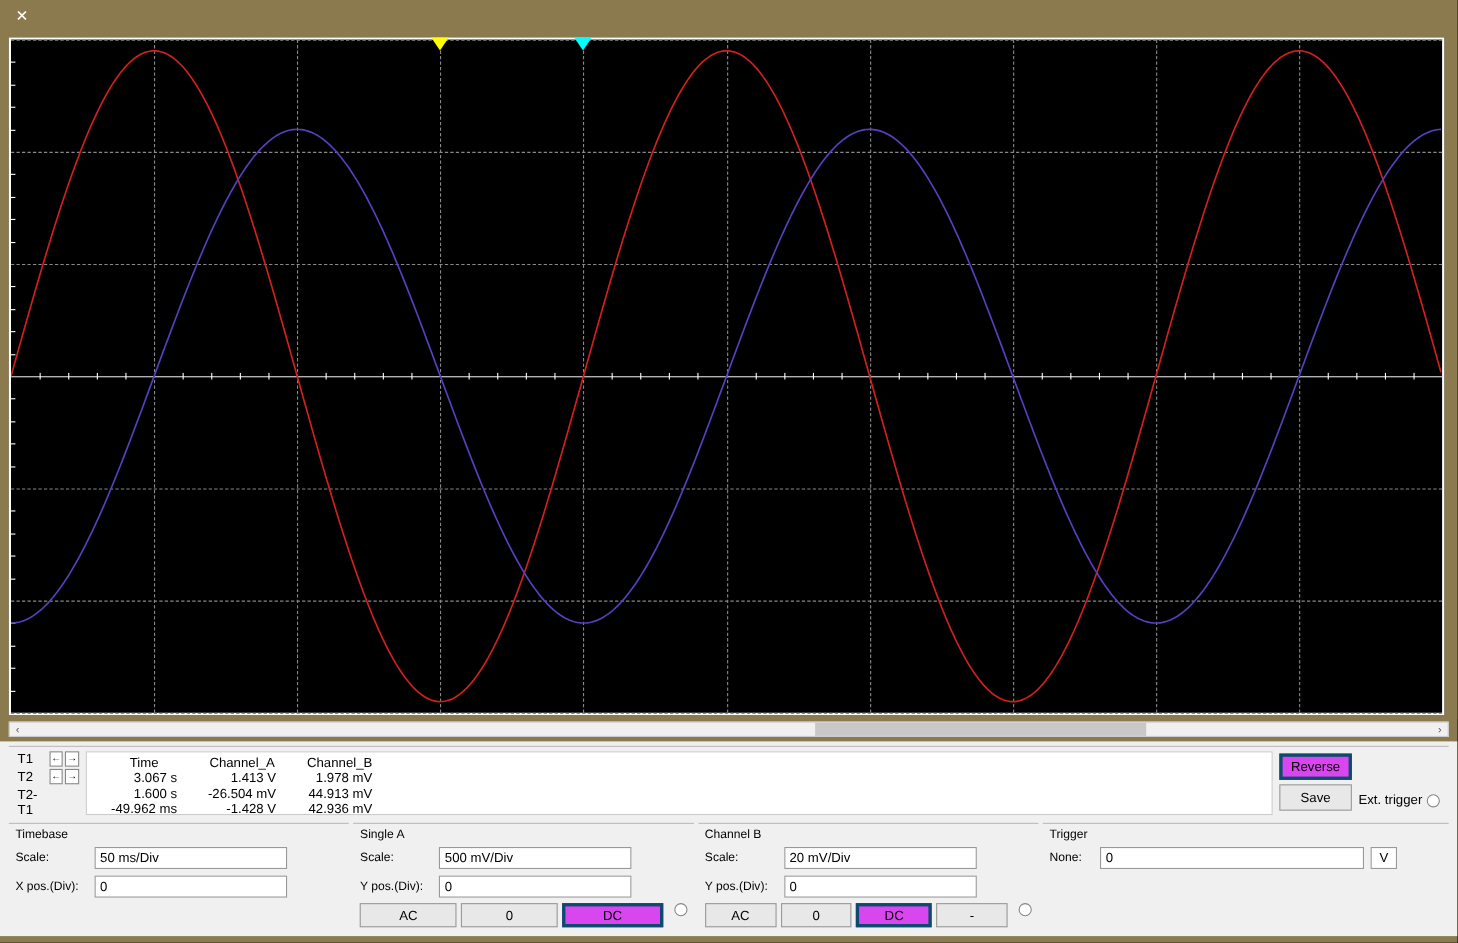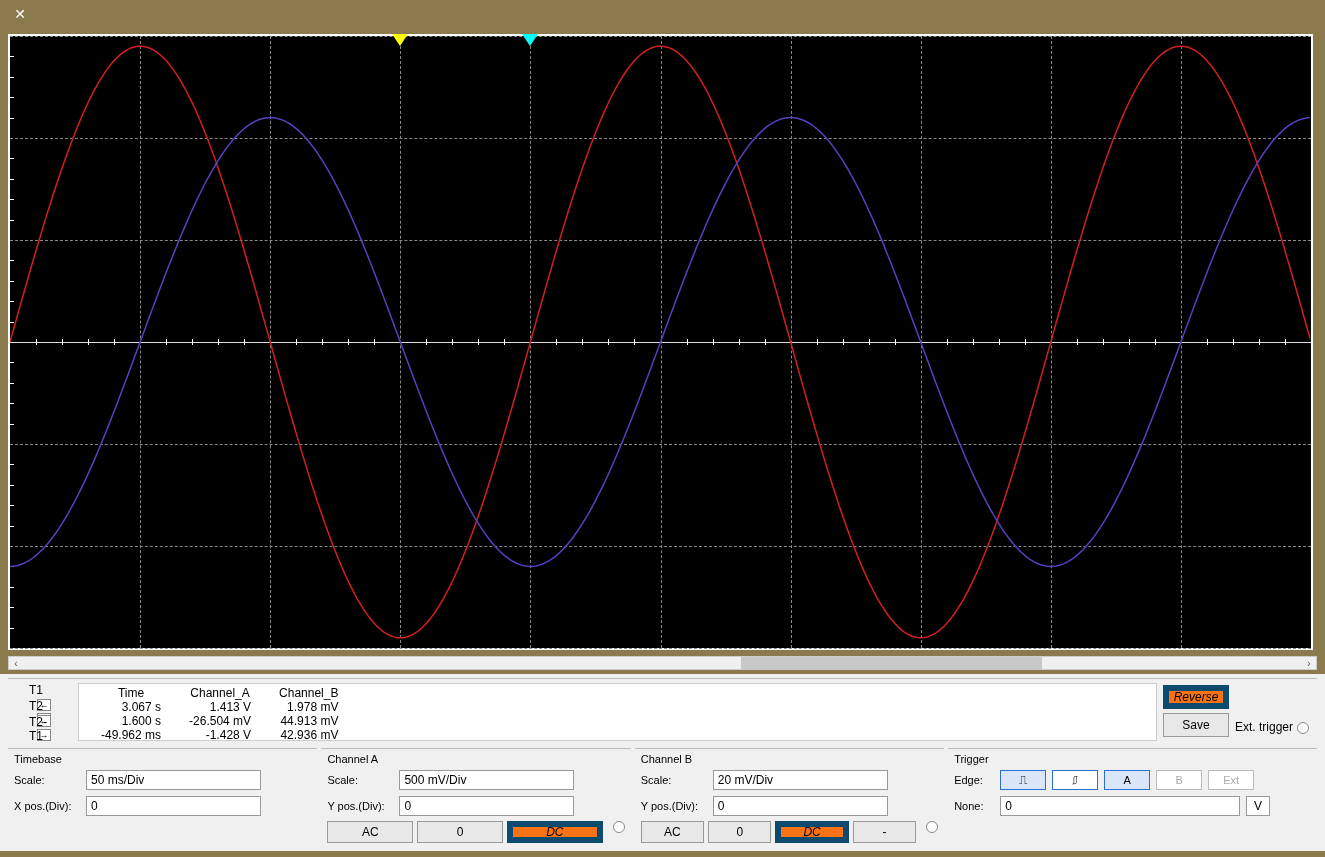--- a/index.html
+++ b/index.html
@@ -19,31 +19,31 @@
 .marker { position: absolute; top: -2px; width: 0; height: 0; border-left: 8px solid transparent; border-right: 8px solid transparent; }
 .marker1 { border-top: 12px solid #ffff00; }
 .marker2 { border-top: 12px solid #00ffff; }
 .wave { position: absolute; inset: 0; }
 .scrollbar { height: 14px; background: #f0f0f0; border: 1px solid #ccc; margin: 2px 8px 4px 8px; position: relative; }
 .scrollbar .thumb { position: absolute; top: 0; height: 12px; background: #c8c8c8; }
 .scrollbar .arrow { position: absolute; top: -1px; width: 14px; height: 14px; display: flex; align-items: center; justify-content: center; color: #555; font-size: 10px; }
 .panel { background: #f0f0f0; padding: 4px 8px 8px 8px; }
 .cursor-panel { border-top: 1px solid #bbb; display: flex; align-items: flex-start; gap: 6px; padding: 4px 8px; height: 66px; }
 .cursor-left { width: 56px; }
-.cursor-left .row { display: flex; align-items: center; height: 16px; gap: 2px; flex-direction: column; }
+.cursor-left .row { display: flex; height: 16px; gap: 2px; }
 .cursor-left .row span { width: 30px; }
 .mini-btn { width: 14px; height: 14px; border: 1px solid #888; background: #fff; font-size: 9px; line-height: 10px; text-align: center; cursor: pointer; }
 .cursor-table { border: 1px solid #ccc; background: #fff; padding: 2px 8px; flex: 1; height: 58px; }
 .cursor-table table { border-collapse: collapse; }
 .cursor-table td { padding: 0 14px; text-align: right; height: 13px; min-width: 80px; }
 .cursor-table td.hdr { text-align: center; }
 .side-buttons { display: flex; flex-direction: column; gap: 4px; padding-top: 2px; }
 .btn { min-width: 60px; height: 24px; background: #e8e8e8; border: 1px solid #999; cursor: pointer; display: flex; align-items: center; justify-content: center; }
 .btn.med { min-width: 54px; height: 22px; }
-.btn.active { border: 6px solid #0c4a6e; background: #f97316; font-style: italic; }
+.btn.active { border: 3px solid #0c4a6e; background: #d946ef; }
 .ext-trig { display: flex; align-items: flex-end; gap: 4px; font-size: 11px; }
 .radio { width: 12px; height: 12px; border: 1px solid #888; border-radius: 50%; background: #fff; display: inline-block; }
 .controls { display: flex; gap: 4px; margin-top: 4px; }
 .group { border-top: 1px solid #bbb; padding: 4px 6px 0 6px; flex: 1; position: relative; }
 .group.timebase { flex: 1; }
 .group.channel { flex: 1; }
 .group.trigger { flex: 1.2; }
 .group h4 { font-weight: normal; font-size: 11px; margin-bottom: 4px; }
 .row2 { display: flex; align-items: center; gap: 6px; margin-bottom: 4px; height: 22px; }
 .row2 label { min-width: 66px; font-size: 11px; }
@@ -226,21 +226,21 @@
         <label>Scale:</label>
         <input class="input" value="50 ms/Div" style="">
       </div>
       <div class="row2">
         <label>X pos.(Div):</label>
         <input class="input" value="0" style="">
       </div>
     </div>
 
     <div class="group channel">
-      <h4>Channel A</h4>
+      <h4>Single A</h4>
       <div class="row2">
         <label>Scale:</label>
         <input class="input" value="500 mV/Div" style="">
       </div>
       <div class="row2">
         <label>Y pos.(Div):</label>
         <input class="input" value="0" style="">
       </div>
       <div class="btnrow">
         <div class="btn med">AC</div>
@@ -265,32 +265,20 @@
         <div class="btn med">0</div>
         <div class="btn med active">DC</div>
         <div class="btn med">-</div>
         <span class="rad"></span>
       </div>
     </div>
 
     <div class="group trigger">
       <h4>Trigger</h4>
       <div class="row2">
-        <label style="min-width:40px">Edge:</label>
-        <div class="trig-btn sel">
-            <span>⎍</span>
-          </div>
-        <div class="trig-btn">
-            <span>⎎</span>
-          </div>
-        <div class="trig-btn sel">A</div>
-        <div class="trig-btn dis">B</div>
-        <div class="trig-btn dis">Ext</div>
-      </div>
-      <div class="row2">
         <label style="min-width:40px">None:</label>
         <input class="input lv" value="0" style="">
         <div class="unit-box">V</div>
       </div>
     </div>
 
   </div>
 </div>
 
 </body></html>

